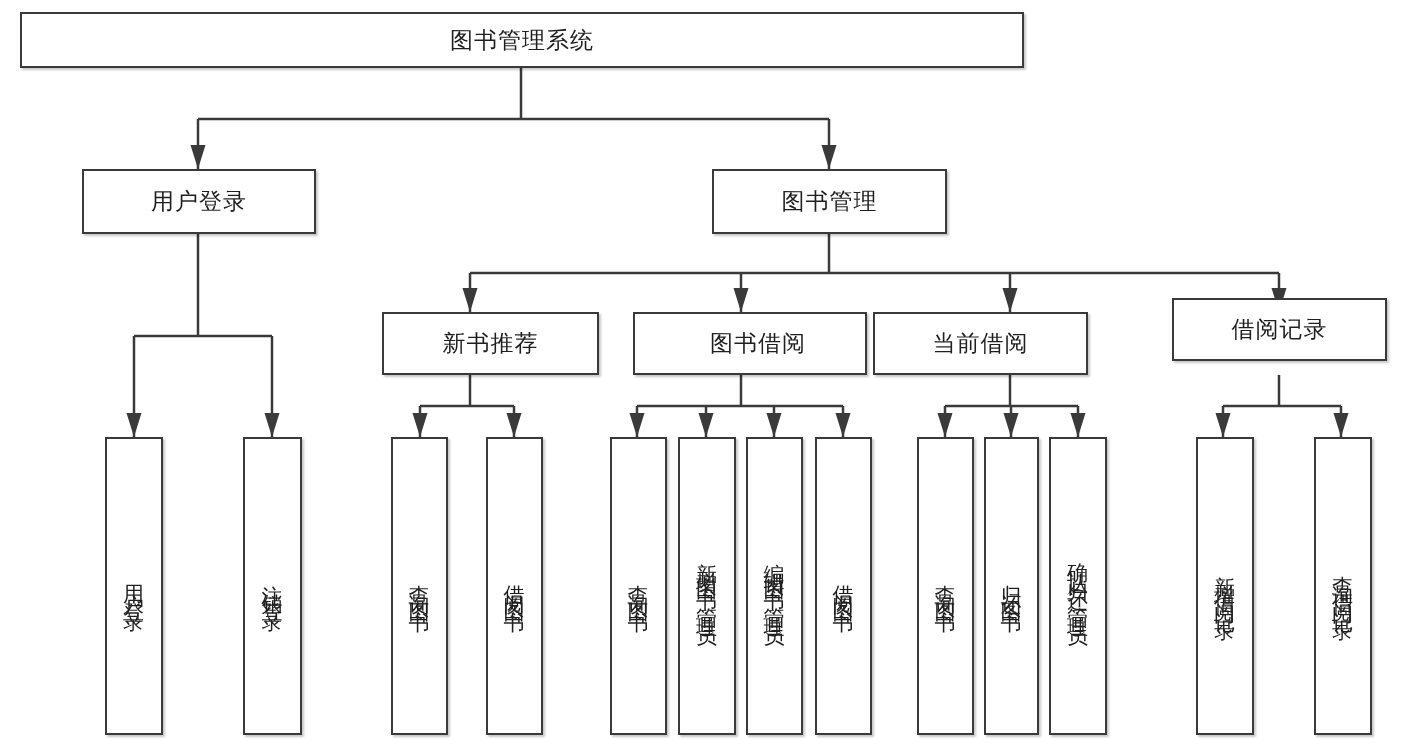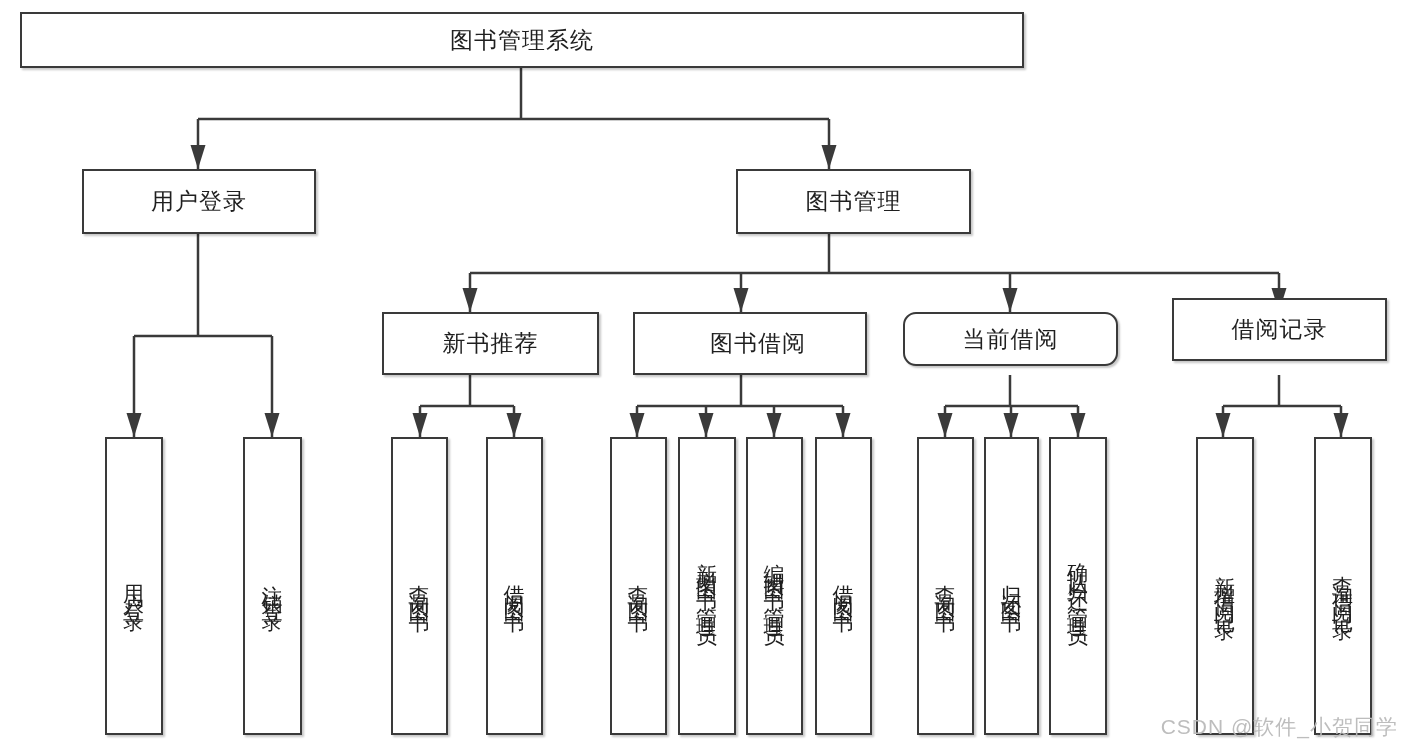--- a/index.html
+++ b/index.html
@@ -110,31 +110,31 @@
     </g>
   </svg>
 
   <div class="node hnode" style="left:20px; top:12px; width:1004px; height:56px;">
     <span class="label">图书管理系统</span>
   </div>
 
   <div class="node hnode" style="left:82px; top:169px; width:234px; height:65px;">
     <span class="label">用户登录</span>
   </div>
-  <div class="node hnode" style="left:736px; top:169px; width:235px; height:65px;">
+  <div class="node hnode" style="left:712px; top:169px; width:235px; height:65px;">
     <span class="label">图书管理</span>
   </div>
 
   <div class="node hnode" style="left:382px; top:312px; width:217px; height:63px;">
     <span class="label">新书推荐</span>
   </div>
   <div class="node hnode" style="left:633px; top:312px; width:234px; height:63px;padding-left:16px;">
     <span class="label">图书借阅</span>
   </div>
-  <div class="node hnode" style="left:903px; top:312px; width:215px; height:54px;border-radius:13px;">
+  <div class="node hnode" style="left:873px; top:312px; width:215px; height:63px;">
     <span class="label">当前借阅</span>
   </div>
   <div class="node hnode" style="left:1172px; top:298px; width:215px; height:63px;">
     <span class="label">借阅记录</span>
   </div>
 
   <div class="node vnode" style="left:105px; top:437px; width:58px; height:298px;">
     <span class="label">用户登录</span>
   </div>
   <div class="node vnode" style="left:243px; top:437px; width:59px; height:298px;">
@@ -171,15 +171,14 @@
     <span class="label">确认归还（管理员）</span>
   </div>
 
   <div class="node vnode" style="left:1196px; top:437px; width:58px; height:298px;">
     <span class="label">新增借阅记录</span>
   </div>
   <div class="node vnode" style="left:1314px; top:437px; width:58px; height:298px;">
     <span class="label">查询借阅记录</span>
   </div>
 
-  <div id="watermark">CSDN @软件_小贺同学</div>
 
 </div>
 
 </body></html>

